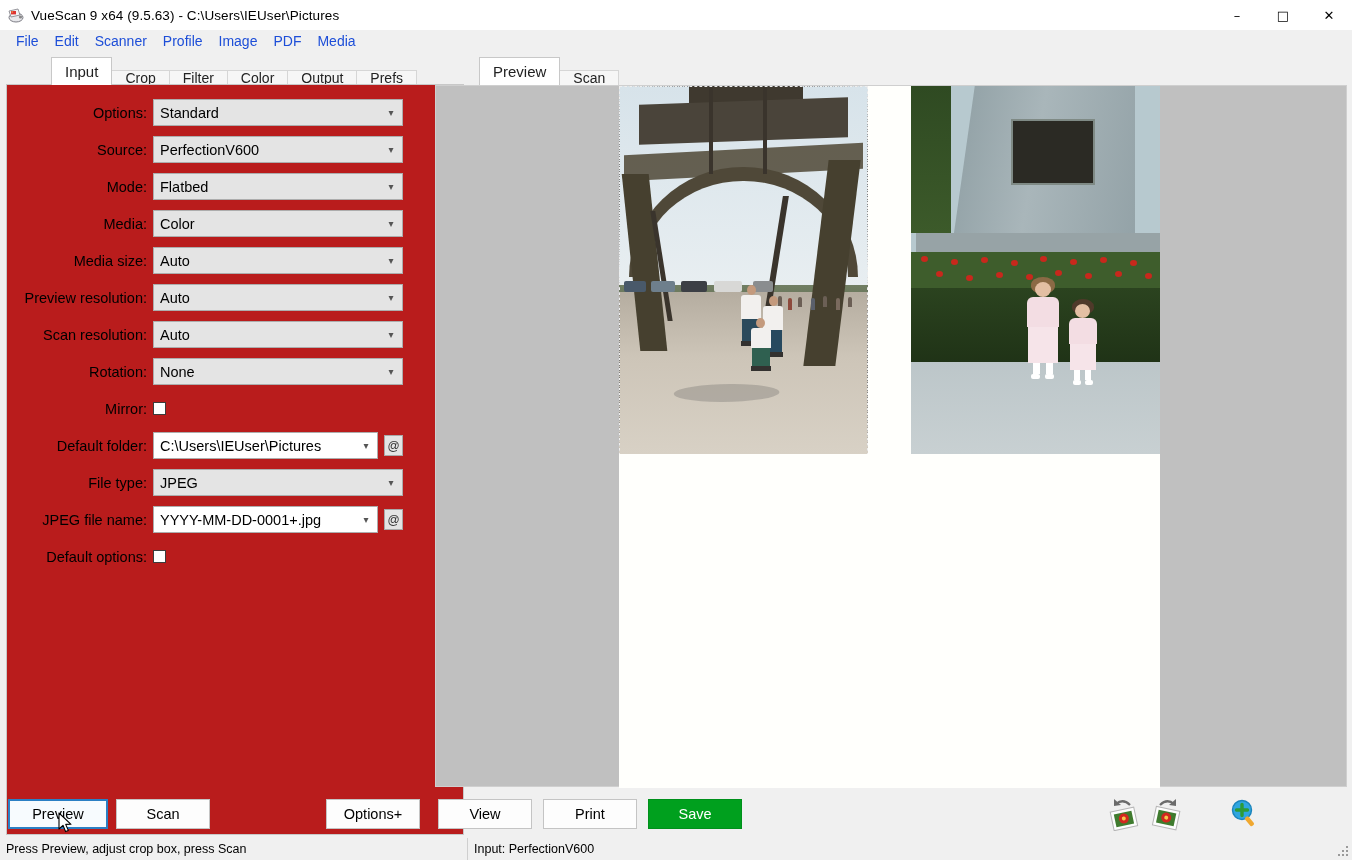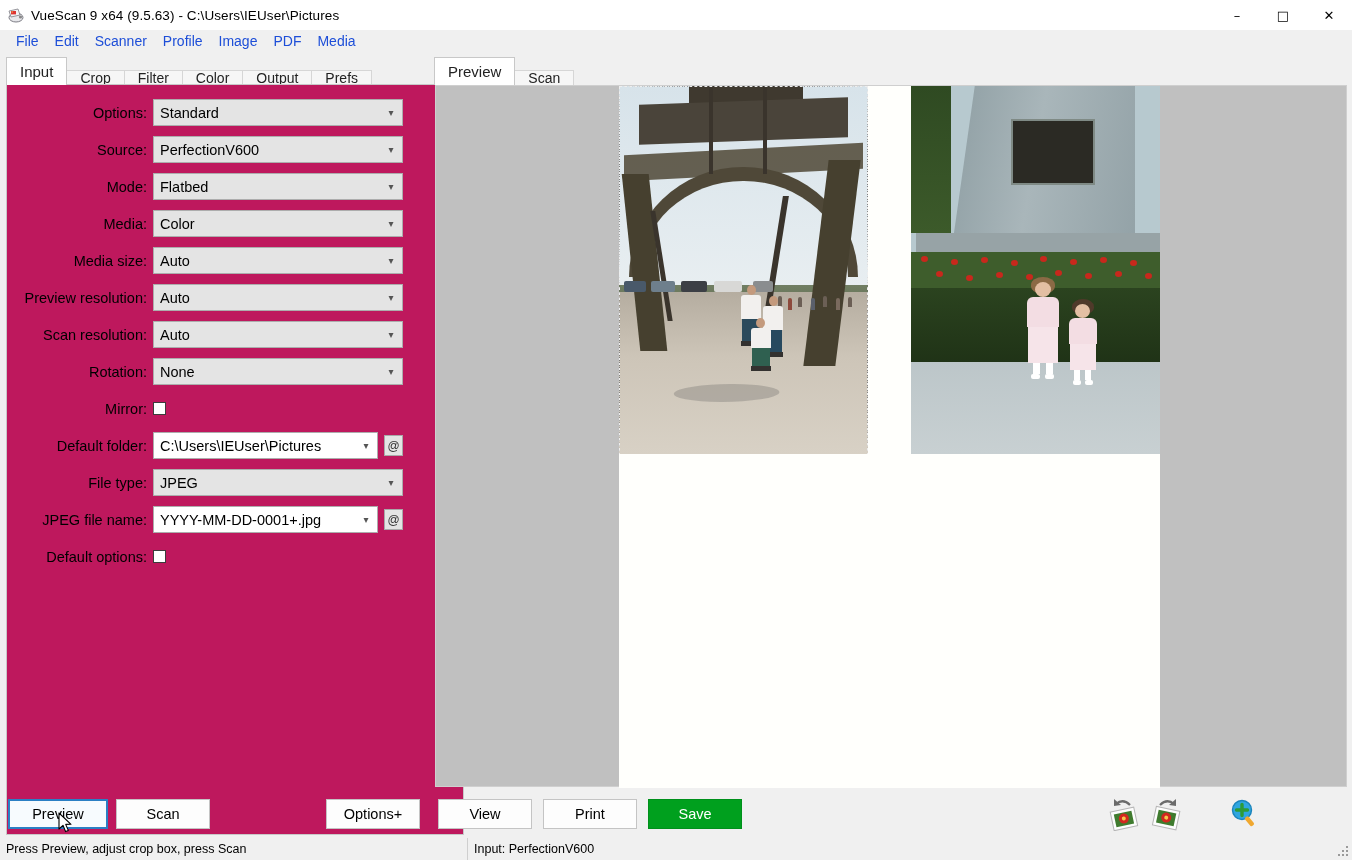--- a/index.html
+++ b/index.html
@@ -43,25 +43,25 @@
 
   #tabstrip { position:absolute; left:6px; top:6px; height:27px; display:flex; align-items:flex-end; }
   .tab {
     height:15px; padding:0 13px; display:flex; align-items:center;
     background:#f6f6f6; border:1px solid #d6d6d6; border-bottom:none;
     font-size:14px; color:#222; margin-right:-1px;
     border-radius:0;
   }
   .tab.active {
     background:#ffffff; height:28px; font-size:15px;
-    border-color:#c8c8c8; position:relative; z-index:3;
+    border-color:#c8c8c8; position:relative; z-index:3;margin-left:45px;
   }
   #panel-box {
     position:absolute; left:6px; top:32px; width:458px; height:751px;
-    background:#be185d; border:1px solid #c8c8c8;
+    background:#b91c1c; border:1px solid #c8c8c8;
   }
   .field-row { display:flex; align-items:center; height:27px; margin-bottom:10px; }
   .field-label {
     width:146px; text-align:right; padding-right:6px;
     font-size:14.5px; color:#000; white-space:nowrap;
   }
   .combo {
     height:27px; border:1px solid #adadad; background:#e4e4e4;
     display:flex; align-items:center; position:relative;
     font-size:14.5px; color:#000; padding-left:6px;

